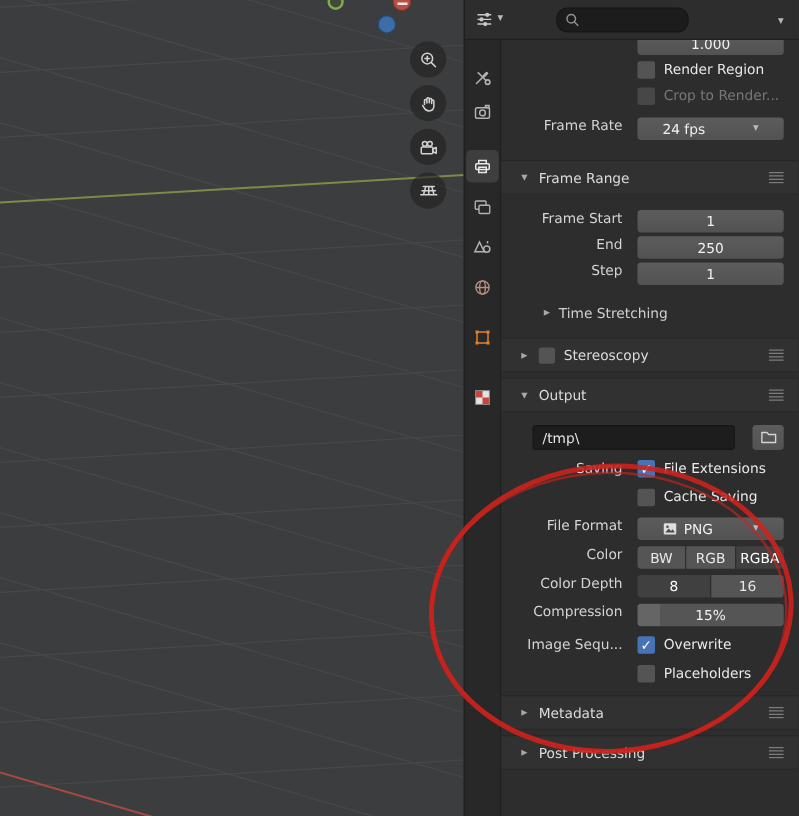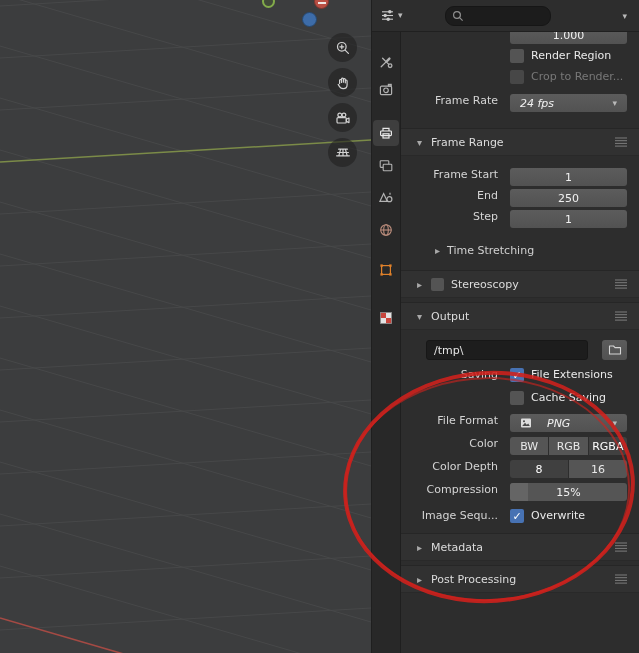--- a/index.html
+++ b/index.html
@@ -45,21 +45,21 @@
   .row{display:flex;height:18px;margin:2px 12px 3px 0;}
   .row.first{margin-top:-6px;}
   .mt4{margin-top:4px!important;} .mt5{margin-top:5px!important;} .mt6{margin-top:6px!important;}
   .mt8{margin-top:8px!important;} .mt10{margin-top:10px!important;} .mt12{margin-top:12px!important;}
   .mt14{margin-top:14px!important;} .mt16{margin-top:16px!important;}
   .rlabel{width:97px;text-align:right;margin-right:12px;color:#d4d4d4;white-space:nowrap;overflow:hidden;flex-shrink:0;}
   .widget{flex:1;height:18px;box-sizing:border-box;}
   .numfield{background:linear-gradient(#5c5c5c,#525252);border-radius:3px;color:#f1f1f1;
     display:flex;align-items:center;justify-content:center;}
   .dropdown{background:linear-gradient(#5c5c5c,#525252);border-radius:3px;color:#f1f1f1;
-    display:flex;align-items:center;padding:0 10px;gap:15px;font-style:italic;}
+    display:flex;align-items:center;padding:0 20px;gap:5px;}
   .dropdown .dd-text{flex:1;text-align:left;}
   .seg{display:flex;gap:1px;}
   .seg-item{flex:1;background:#555555;color:#e8e8e8;display:flex;align-items:center;justify-content:center;height:18px;}
   .seg-item:first-child{border-radius:3px 0 0 3px;}
   .seg-item:last-child{border-radius:0 3px 3px 0;}
   .seg-item.active{background:#404040;color:#ffffff;}
   .slider{position:relative;background:#555555;border-radius:3px;overflow:hidden;}
   .slider-fill{position:absolute;left:0;top:0;bottom:0;background:#656565;}
   .slider-text{position:absolute;left:0;right:0;top:0;bottom:0;display:flex;align-items:center;justify-content:center;color:#f1f1f1;}
   .cb{width:14px;height:14px;border-radius:2px;background:#545454;flex-shrink:0;
@@ -417,20 +417,27 @@
       </div>
 
       <div class="row mt8">
         <div class="rlabel">Image Sequ...</div>
         <div class="cb checked">
             <span class="tick">✓</span>
           </div>
         <span class="cb-label">Overwrite</span>
       </div>
 
+      <div class="row mt5">
+        <div class="rlabel"></div>
+        <div class="cb">
+            <span class="tick">✓</span>
+          </div>
+        <span class="cb-label">Placeholders</span>
+      </div>
 
       <div class="phead mt6">
         <span class="arrow">▸</span>
         <span class="ptitle">Metadata</span>
         <span class="grip">
           <svg width="12" height="10" viewBox="0 0 12 10">
               <path d="M0 1 H12 M0 3.7 H12 M0 6.4 H12 M0 9.1 H12" stroke="#8a8a8a" stroke-width="1"></path>
             </svg>
         </span>
       </div>

